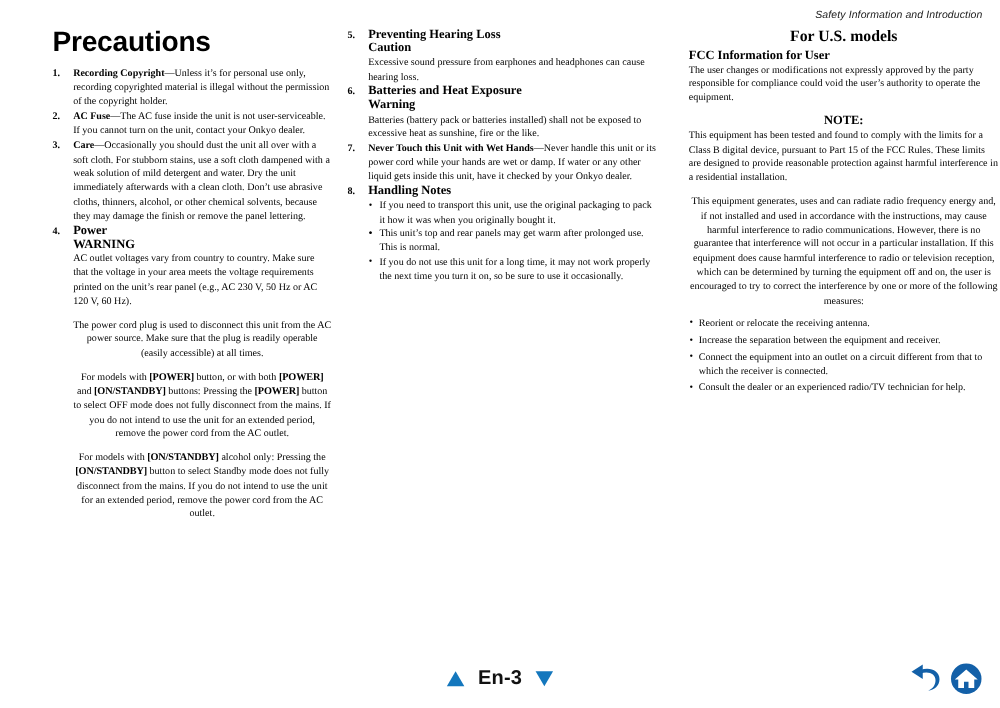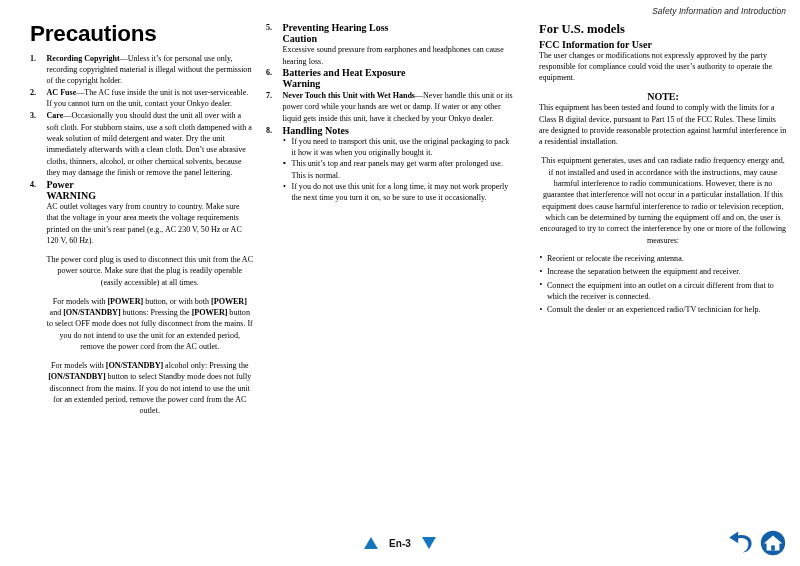--- a/index.html
+++ b/index.html
@@ -25,21 +25,21 @@
     font-style: italic;
     font-size: 8.4px;
     color: #1a1a1a;
     letter-spacing: 0.1px;
   }
 
   
   #columns {
     position: absolute;
     top: 22px;
-    left: 4px;
+    left: 16px;
     width: 758px;
     height: 490px;
   }
   .col {
     position: absolute;
     top: 0;
     font-size: 8.05px;
     line-height: 11.35px;
     text-align: left;
   }
@@ -54,20 +54,21 @@
     font-size: 22.5px;
     line-height: 24px;
     letter-spacing: -0.2px;
     margin: 0 0 6.5px 0;
   }
   .sec-title {
     font-weight: bold;
     font-size: 12.6px;
     line-height: 14px;
     margin: 0 0 2.5px 0;
+    text-align: center;
   }
   .sub-head {
     font-weight: bold;
     font-size: 10px;
     line-height: 11.1px;
   }
 
   
   ol.num-list {
     list-style: none;
@@ -151,21 +152,21 @@
     border-bottom: 12px solid #1477bd;
   }
   .tri-down {
     border-left: 7.5px solid transparent;
     border-right: 7.5px solid transparent;
     border-top: 12px solid #1477bd;
   }
   #page-label {
     font-family: "Liberation Sans", sans-serif;
     font-weight: bold;
-    font-size: 10px;
+    font-size: 16px;
     color: #111111;
     letter-spacing: 0.1px;
   }
 
   #quick-nav {
     position: absolute;
     right: 14px;
     bottom: -3px;
     display: flex;
     align-items: center;
@@ -229,20 +230,21 @@
         <span class="num">5.</span>
         <p class="p sub-head">Preventing Hearing Loss</p>
         <p class="p sub-head">Caution</p>
         <p class="p">Excessive sound pressure from earphones and headphones can cause hearing loss.</p>
       </li>
 
       <li>
         <span class="num">6.</span>
         <p class="p sub-head">Batteries and Heat Exposure</p>
         <p class="p sub-head">Warning</p>
+        <p class="p">Batteries (battery pack or batteries installed) shall not be exposed to excessive heat as sunshine, fire or the like.</p>
       </li>
 
       <li>
         <span class="num">7.</span>
         <p class="p"><span class="lead">Never Touch this Unit with Wet Hands</span><span>—Never handle this unit or its power cord while your hands are wet or damp. If water or any other liquid gets inside this unit, have it checked by your Onkyo dealer.</span></p>
       </li>
 
       <li>
         <span class="num">8.</span>
         <p class="p sub-head">Handling Notes</p>

